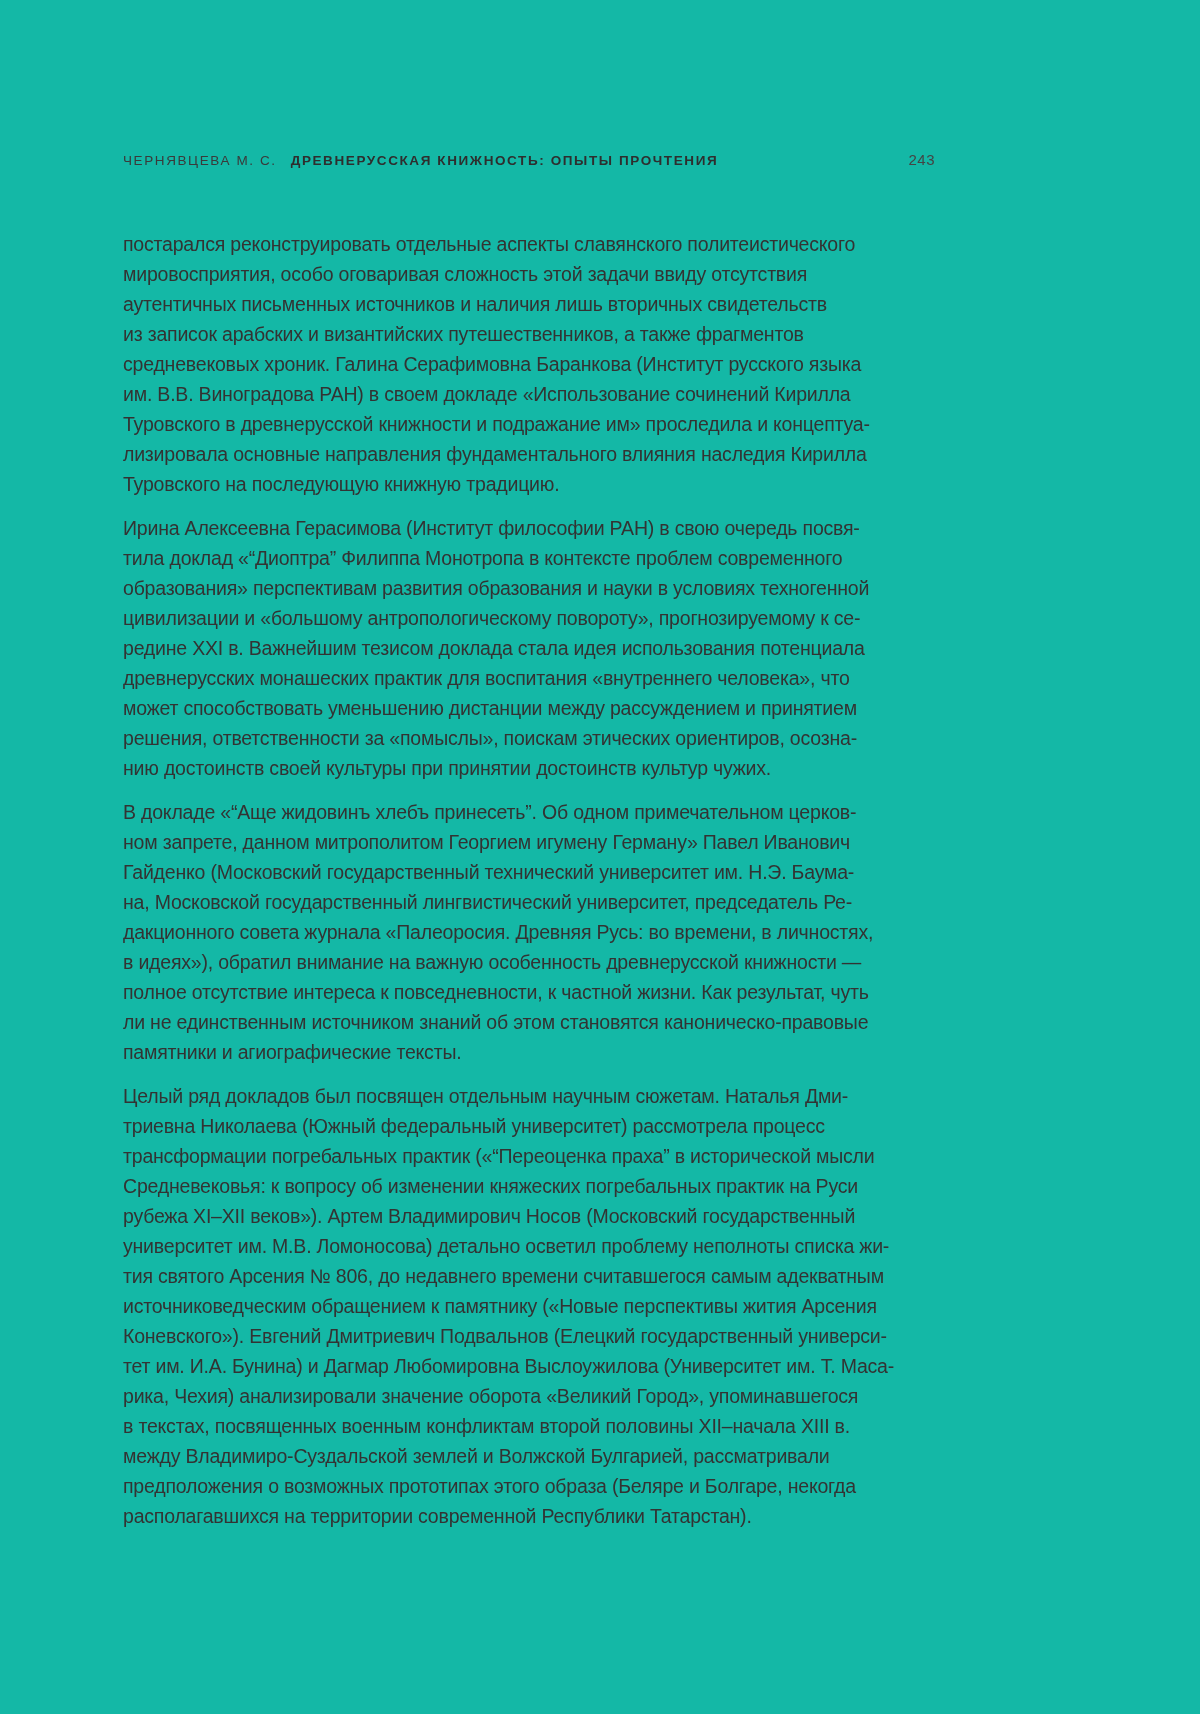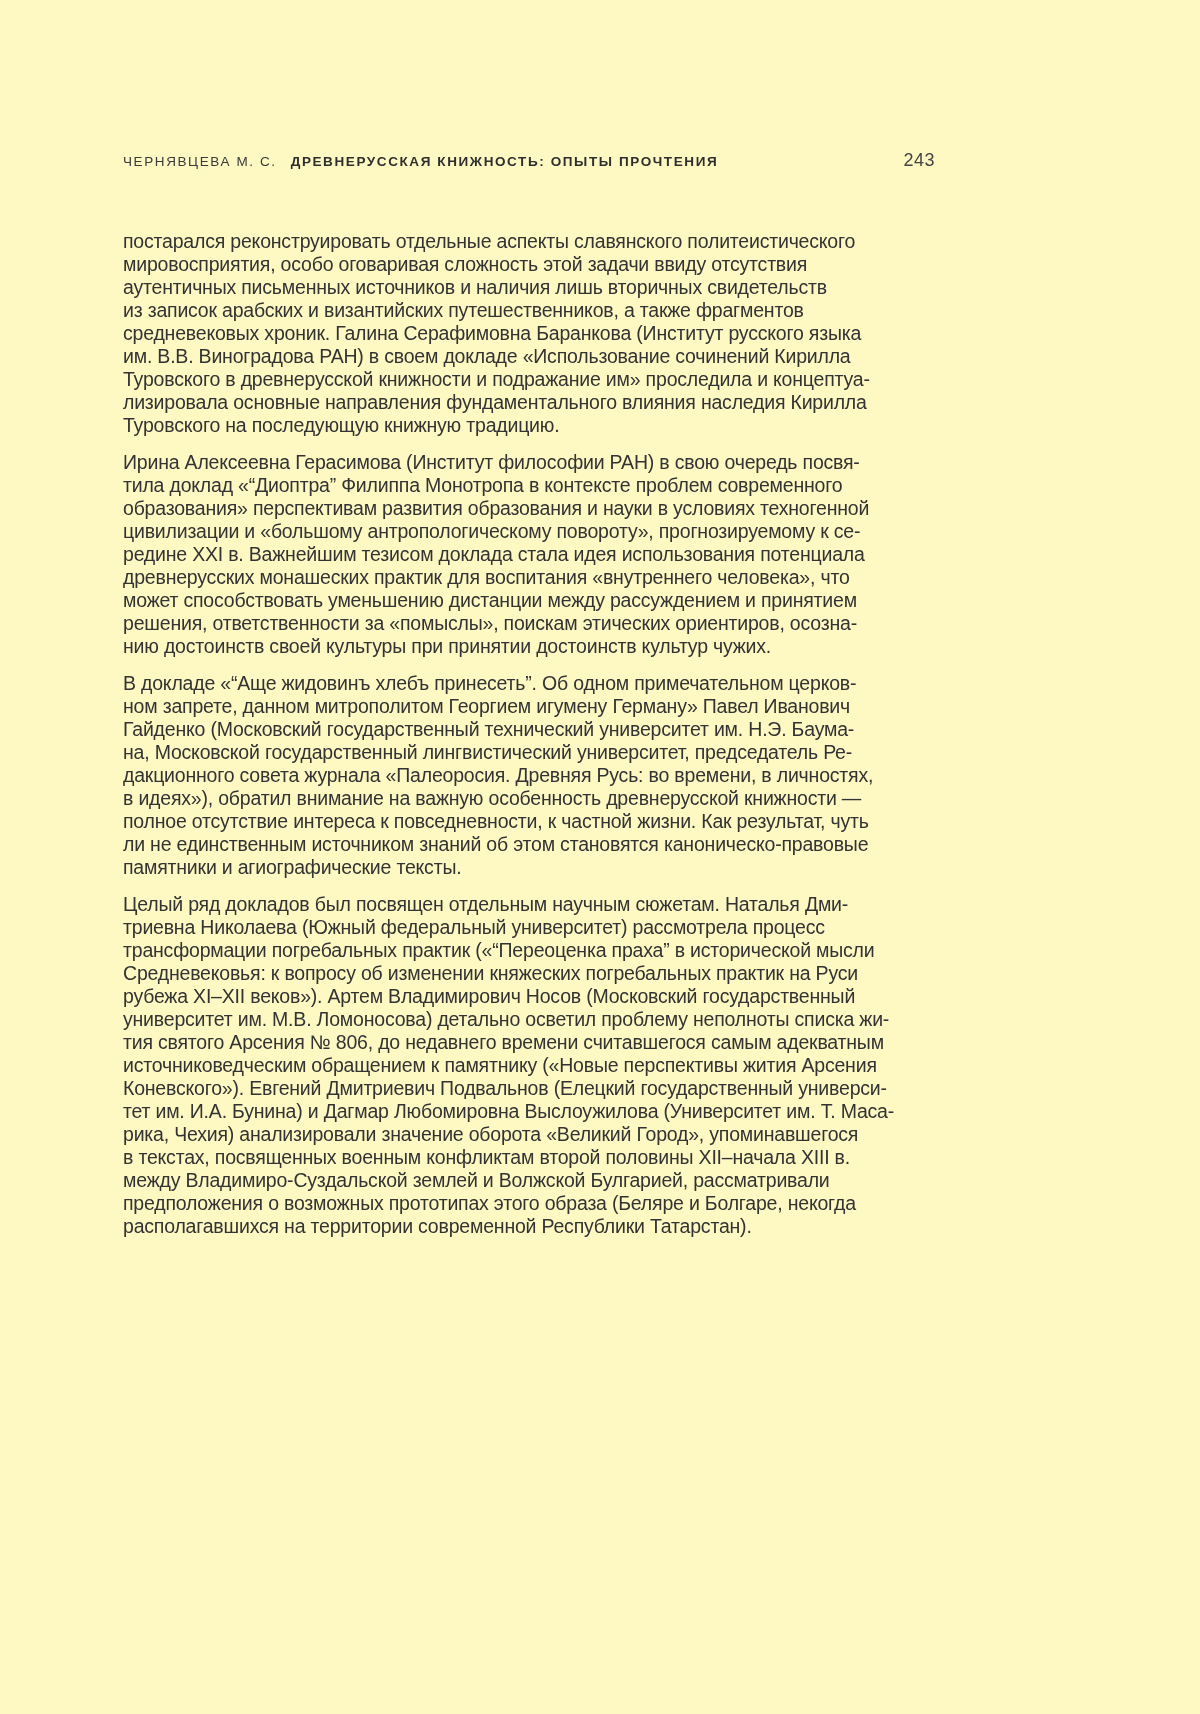--- a/index.html
+++ b/index.html
@@ -5,21 +5,21 @@
   html, body {
     margin: 0;
     padding: 0;
     background: #e9e9e9;
   }
   .page {
     position: relative;
     width: 1200px;
     height: 1714px;
     margin: 0 auto;
-    background: #fef9c3;
+    background: #14b8a6;
     overflow: hidden;
     font-family: "Liberation Sans", "DejaVu Sans", sans-serif;
   }
   .content {
     position: absolute;
     left: 123px;
     top: 152px;
     width: 812px;
   }
   .running-head {
@@ -35,29 +35,29 @@
   .running-head .author {
     font-weight: 400;
     margin-right: 14px;
   }
   .running-head .head-title {
     font-weight: 700;
     color: #2e2e2e;
   }
   .page-number {
     font-weight: 400;
-    font-size: 18px;
+    font-size: 15px;
     letter-spacing: 0.5px;
     color: #444444;
     margin-left: 20px;
   }
   .body-text {
     margin-top: 60px;
     font-size: 19.5px;
-    line-height: 23px;
+    line-height: 30px;
     letter-spacing: -0.2px;
     color: #333333;
   }
   .body-text p.para {
     margin: 0 0 14px 0;
     white-space: pre;
   }
 </style>
 </head>
 <body>

